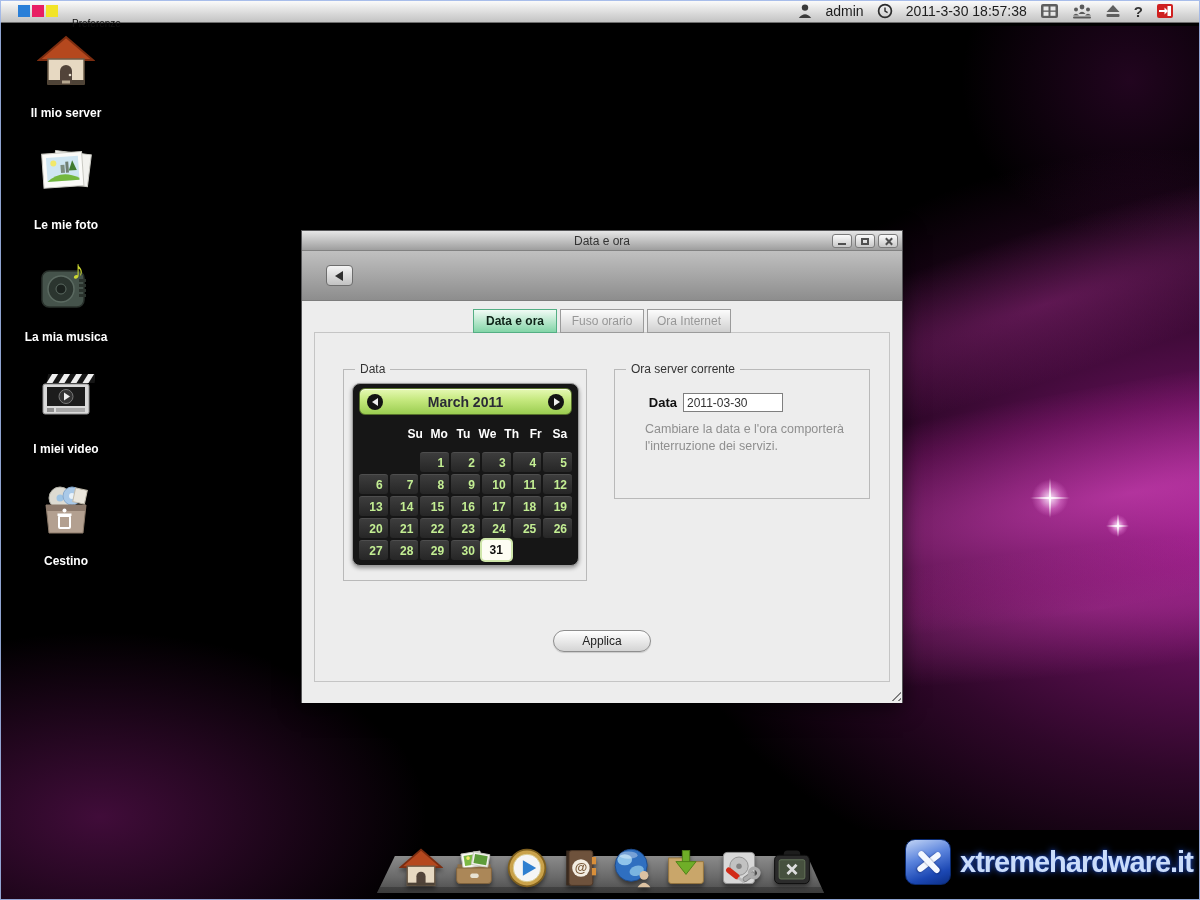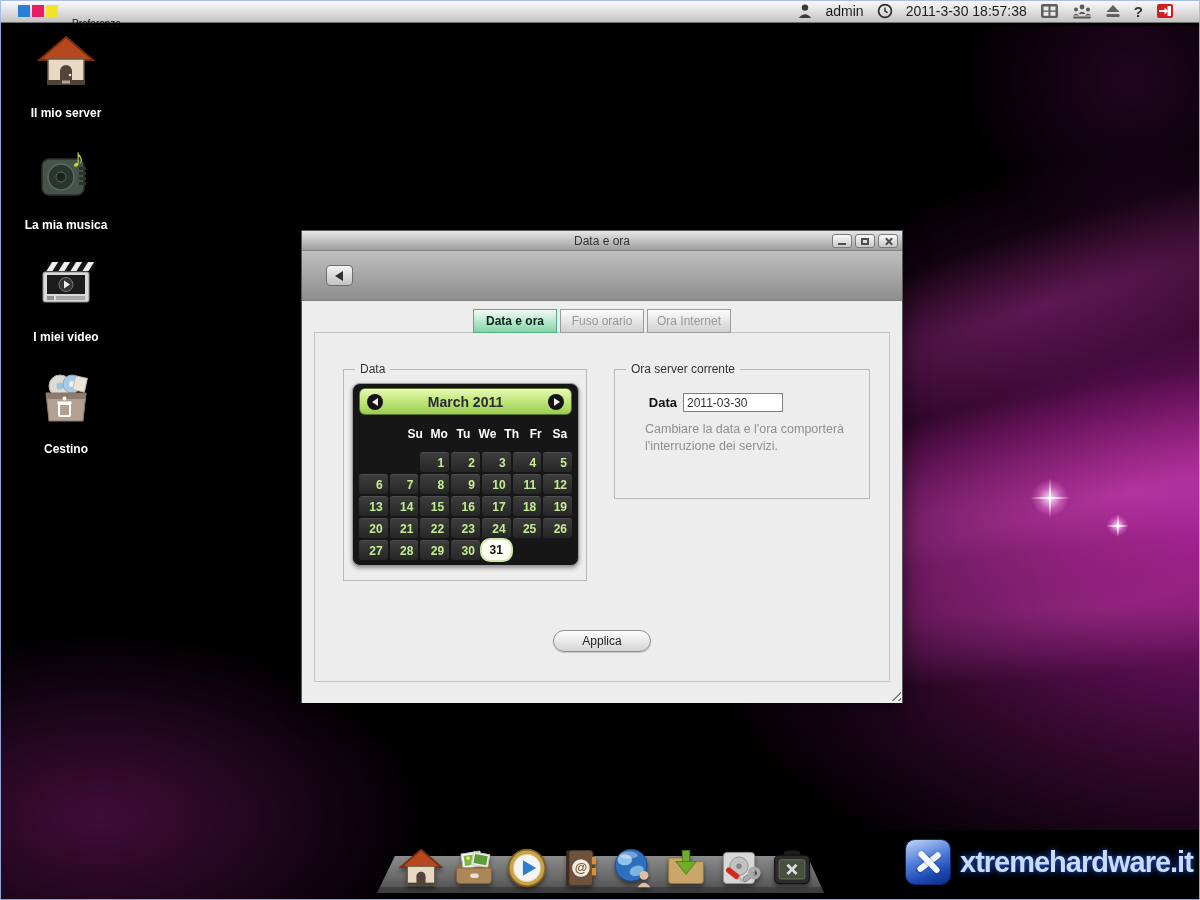--- a/index.html
+++ b/index.html
@@ -93,21 +93,21 @@
   .prev .nav-tri { border-right:6px solid #efefef; margin-left:-5px; }
   .next .nav-tri { border-left:6px solid #efefef; margin-right:-5px; }
   .cal-week { display:grid; grid-template-columns:repeat(7,1fr); height:37px; align-items:center;margin-left:44px; }
   .wd { text-align:center; font-size:12px; font-weight:bold; color:#fff; }
   .cal-grid { display:grid; grid-template-columns:repeat(7,1fr); gap:2px; }
   .cal-cell { height:20px; line-height:20px; border-radius:3px; font-size:12px; font-weight:bold;
     color:#c3ee93; text-align:right; padding-right:5px;
     background:linear-gradient(#3d3d3d,#262626); border-top:1px solid #4e4e4e; }
   .cal-cell.empty { background:transparent; border-top:none; }
   .cal-cell.sel { background:#fdfdf3; color:#101010; text-align:center; padding-right:0;
-    border-top:none; box-shadow:0 0 0 2px #cfe6aa;border-radius:8px; }
+    border-top:none; box-shadow:0 0 0 2px #cfe6aa; }
 
   
   .tg-row { display:flex; align-items:center; margin-top:9px; }
   .tg-row:first-of-type { margin-top:23px; }
   .tg-label { width:68px; text-align:right; padding-right:6px; font-size:13px; font-weight:bold; color:#111; }
   .tg-input { width:100px; height:19px; border:1px solid #7f7f7f; background:#fff; font-size:12px;
     color:#333; padding:0 3px; font-family:"Liberation Sans",sans-serif; }
   .tg-note { margin:9px 0 0 30px; width:226px; font-size:12.5px; line-height:1.35; color:#8f8f8f; }
 
   .apply-btn { position:absolute; left:50%; transform:translateX(-50%); top:297px; width:98px; height:22px;
@@ -218,20 +218,37 @@
     <div class="d-item">
       <svg viewBox="0 0 58 58">
         <polygon points="29,4 56,27 2,27" fill="#b5481e" stroke="#7c2d10" stroke-width="2"></polygon>
         <rect x="11" y="26" width="36" height="25" fill="#e7d9c2" stroke="#6d5c48" stroke-width="1.5"></rect>
         <rect x="11" y="47" width="36" height="4" fill="#4e4337"></rect>
         <path d="M23 51 v-13 a6 6 0 0 1 12 0 v13 Z" fill="#52443a"></path>
         <circle cx="33" cy="42" r="1.3" fill="#e8e0d0"></circle>
         <rect x="25" y="47.5" width="8" height="3" fill="#b5a68e"></rect>
       </svg>
       <span class="d-label">Il mio server</span>
+    </div>
+    <div class="d-item">
+      <svg viewBox="0 0 58 58">
+        <g transform="rotate(7 38 28)">
+            <rect x="16" y="8" width="36" height="32" fill="#f2f2ee" stroke="#c9c9c2"></rect>
+          </g>
+        <g transform="rotate(-4 24 28)">
+          <rect x="6" y="8" width="40" height="34" fill="#fbfbf8" stroke="#c9c9c2"></rect>
+          <rect x="10" y="12" width="32" height="24" fill="#cfe6f2"></rect>
+          <circle cx="17" cy="18" r="3" fill="#f2e86a"></circle>
+          <rect x="24" y="20" width="4" height="8" fill="#7d8d80"></rect>
+            <rect x="29" y="17" width="3" height="11" fill="#707f73"></rect>
+          <polygon points="36,16 40,26 32,26" fill="#3f7a2f"></polygon>
+          <path d="M10 36 Q24 24 42 34 V36 H10 Z" fill="#74b83e"></path>
+        </g>
+      </svg>
+      <span class="d-label">Le mie foto</span>
     </div>
     <div class="d-item">
       <svg viewBox="0 0 58 58">
         <rect x="5" y="14" width="42" height="36" rx="7" fill="#45534b" stroke="#28302b" stroke-width="1.5"></rect>
         <circle cx="24" cy="32" r="13" fill="#2b352f" stroke="#5b6a61" stroke-width="1.5"></circle>
         <circle cx="24" cy="32" r="5" fill="#1b221e" stroke="#5b6a61"></circle>
         <rect x="42" y="22" width="7" height="3" fill="#2b332d"></rect>
           <rect x="42" y="27" width="7" height="3" fill="#2b332d"></rect>
         <rect x="42" y="32" width="7" height="3" fill="#2b332d"></rect>
           <rect x="42" y="37" width="7" height="3" fill="#2b332d"></rect>

